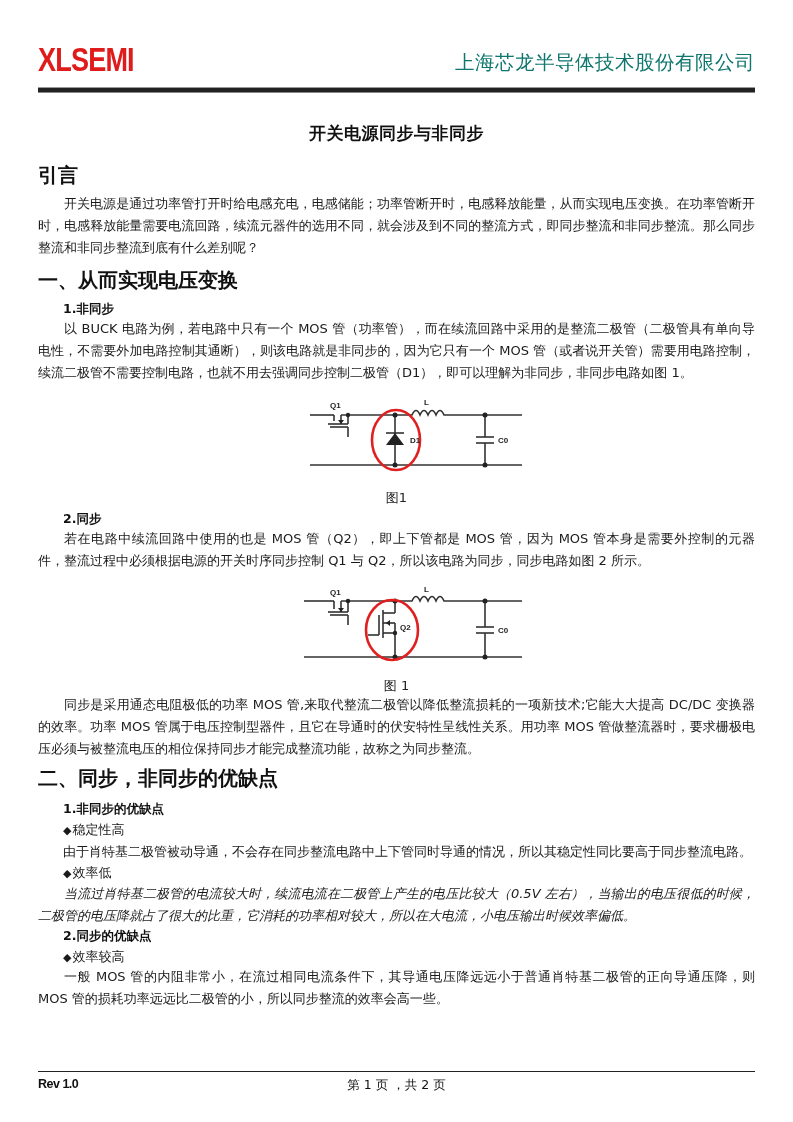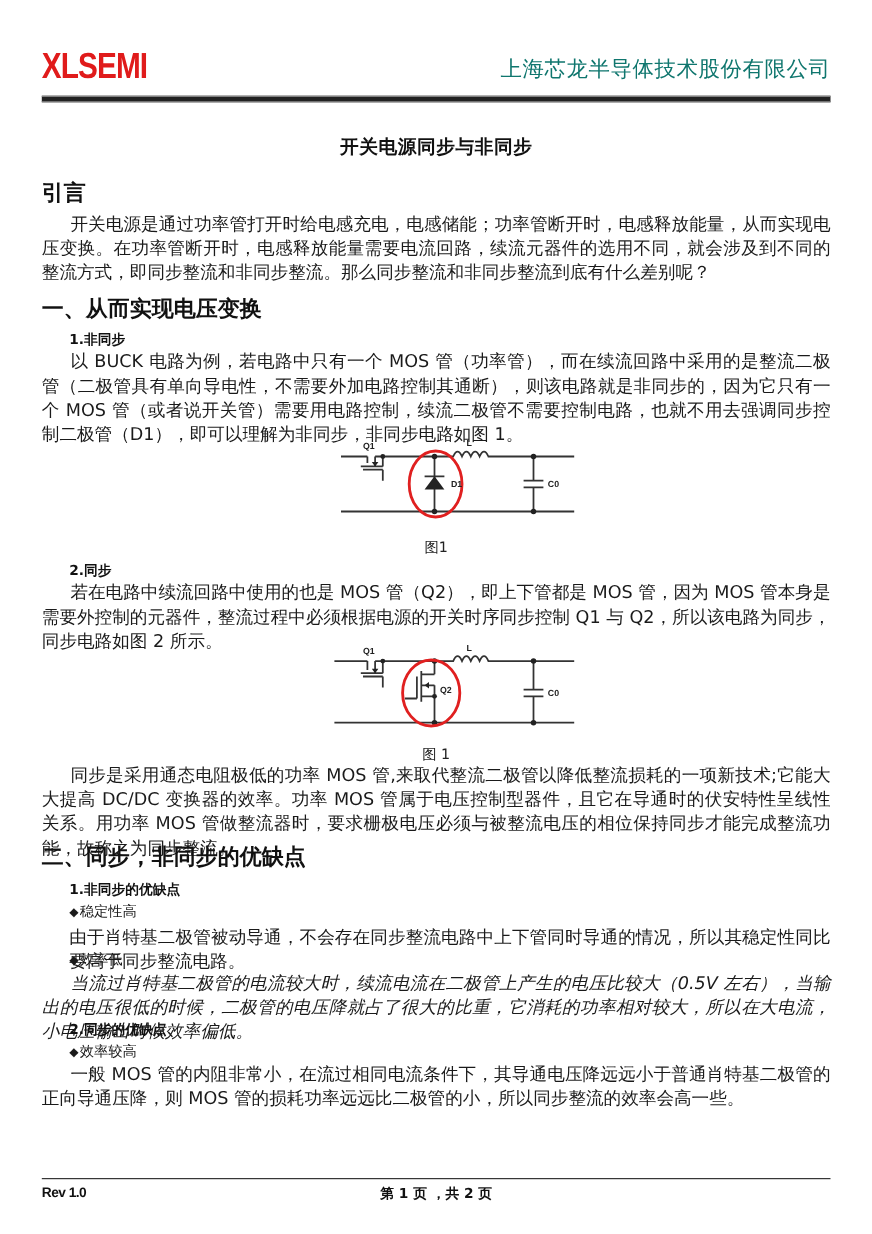--- a/index.html
+++ b/index.html
@@ -10,32 +10,32 @@
           transform: scaleX(0.82); transform-origin: left top; line-height: 36px; }
   .company { position: absolute; right: 38px; top: 50px; font-size: 19.5px; color: #0f766e;
              letter-spacing: 0.5px; line-height: 26px; }
   .hdr-rule { position: absolute; left: 38px; right: 38px; top: 87px; height: 4px;
               background: #222; border-top: 1px solid #999; border-bottom: 1px solid #888; }
   .title { position: absolute; left: 0; right: 0; top: 122px; text-align: center;
            font-size: 17px; font-weight: bold; letter-spacing: 0.5px; }
   .content { position: absolute; left: 38px; right: 38px; top: 0; }
   .h1 { position: absolute; left: 0; font-size: 20px; font-weight: bold; line-height: 24px; }
   .h3 { position: absolute; left: 25px; font-size: 12.5px; font-weight: bold; line-height: 18px; }
-  .para { position: absolute; left: 0; right: 0; font-size: 16px; line-height: 22px;
+  .para { position: absolute; left: 0; right: 0; font-size: 13px; line-height: 22px;
           text-align: justify; text-indent: 26px; color: #1a1a1a; }
   .para.noindent { text-indent: 0; left: 25px; }
   .bullet { position: absolute; left: 25px; font-size: 13px; line-height: 20px; color: #1a1a1a; }
   .bullet .dia { font-size: 11px; margin-right: 1px; }
   .fig { position: absolute; }
   .caption { position: absolute; left: 0; right: 0; text-align: center; font-size: 13px; color: #222; }
   .footer-rule { position: absolute; left: 38px; right: 38px; top: 1071px; height: 1px; background: #222; }
   .footer-left { position: absolute; left: 38px; top: 1077px; font-size: 12.5px; font-weight: bold;
                  font-family: "Liberation Sans", sans-serif; letter-spacing: -0.5px; }
   .footer-center { position: absolute; left: 0; right: 0; top: 1077px; text-align: center;
-                   font-size: 12.5px; font-weight: bold; }
+                   font-size: 12.5px; font-weight: normal; }
 </style>
 </head>
 <body>
 
 <div class="logo">XLSEMI</div>
 <div class="company">上海芯龙半导体技术股份有限公司</div>
 <div class="hdr-rule"></div>
 
 <div class="title">开关电源同步与非同步</div>
 

